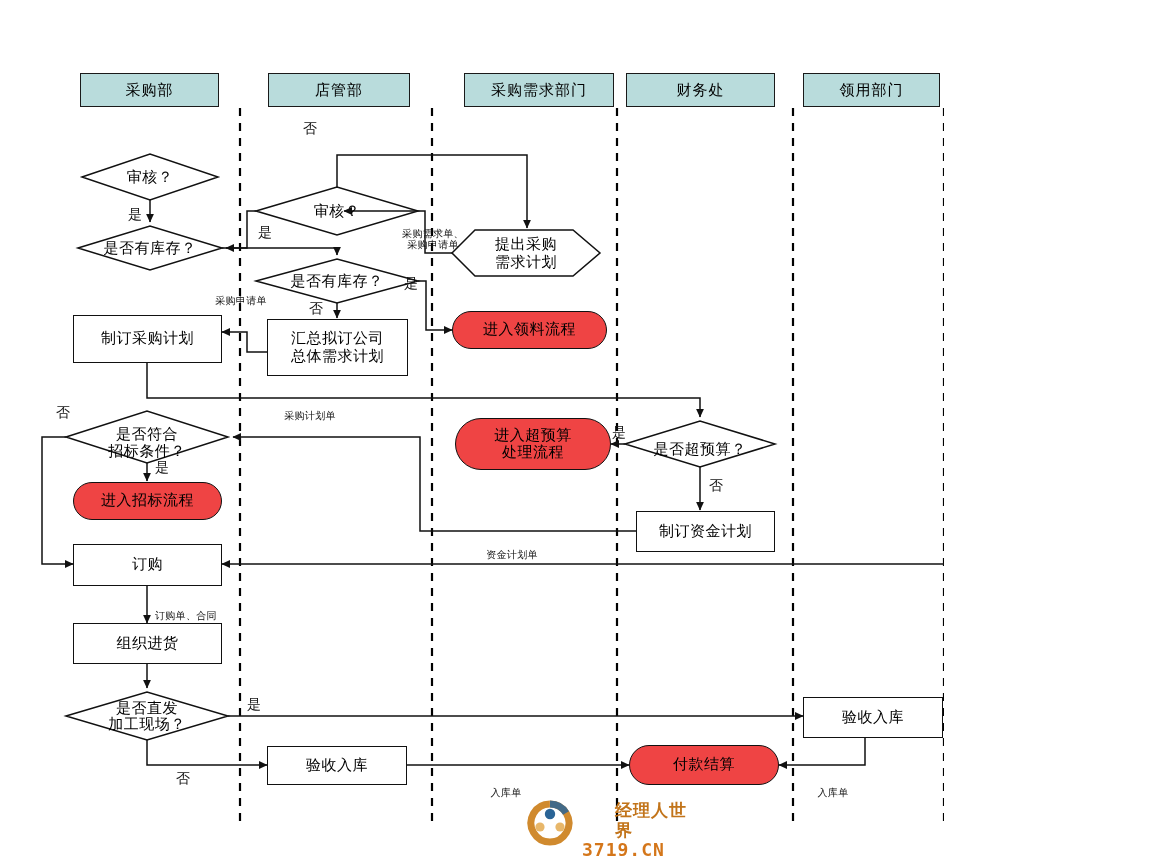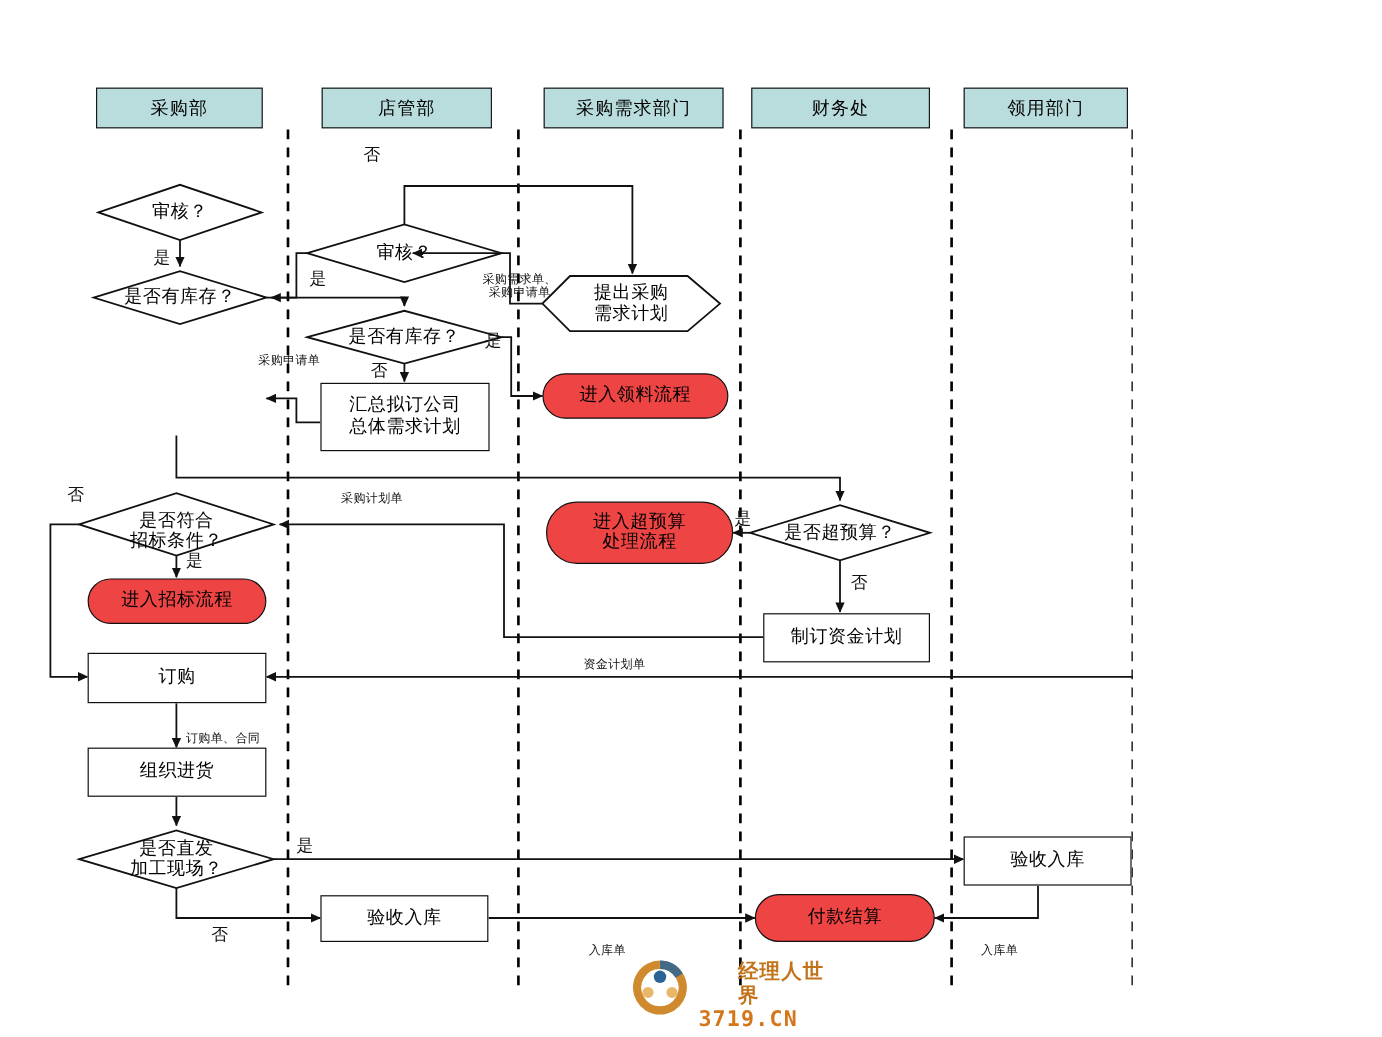--- a/index.html
+++ b/index.html
@@ -47,21 +47,21 @@
 <body>
 
 <div id="canvas">
 
   <div class="lane-header" style="left:80px;top:73px;width:137px;height:32px;">
     <span>采购部</span>
   </div>
   <div class="lane-header" style="left:268px;top:73px;width:140px;height:32px;">
     <span>店管部</span>
   </div>
-  <div class="lane-header" style="left:453px;top:73px;width:148px;height:32px;">
+  <div class="lane-header" style="left:464px;top:73px;width:148px;height:32px;">
     <span>采购需求部门</span>
   </div>
   <div class="lane-header" style="left:626px;top:73px;width:147px;height:32px;">
     <span>财务处</span>
   </div>
   <div class="lane-header" style="left:803px;top:73px;width:135px;height:32px;">
     <span>领用部门</span>
   </div>
   <div class="lane-header" style="left:963px;top:73px;width:140px;height:32px;">
     <span>监事处</span>
@@ -158,37 +158,40 @@
   <div class="diamond-label" style="left:256px;top:197px;width:162px;height:28px;">
     <span>审核？</span>
   </div>
   <div class="diamond-label" style="left:256px;top:268px;width:162px;height:26px;">
     <span>是否有库存？</span>
   </div>
   <div class="diamond-label" style="left:66px;top:415px;width:162px;height:44px;align-items:flex-end;">
     <span>是否符合
 招标条件？</span>
   </div>
-  <div class="diamond-label" style="left:625px;top:431px;width:150px;height:26px;">
+  <div class="diamond-label" style="left:625px;top:431px;width:150px;height:26px;align-items:flex-end;">
     <span>是否超预算？</span>
   </div>
   <div class="diamond-label" style="left:66px;top:694px;width:162px;height:44px;">
     <span>是否直发
 加工现场？</span>
   </div>
 
   <div class="hex-label" style="left:452px;top:230px;width:148px;height:46px;">
     <span>提出采购
 需求计划</span>
   </div>
 
   <div class="node stadium" style="left:452px;top:311px;width:155px;height:38px;">
     <span>进入领料流程</span>
   </div>
 
+  <div class="node rect" style="left:73px;top:315px;width:149px;height:48px;">
+    <span>制订采购计划</span>
+  </div>
 
   <div class="node rect" style="left:267px;top:319px;width:141px;height:57px;">
     <span>汇总拟订公司
 总体需求计划</span>
   </div>
 
   <div class="node stadium" style="left:73px;top:482px;width:149px;height:38px;">
     <span>进入招标流程</span>
   </div>
 

